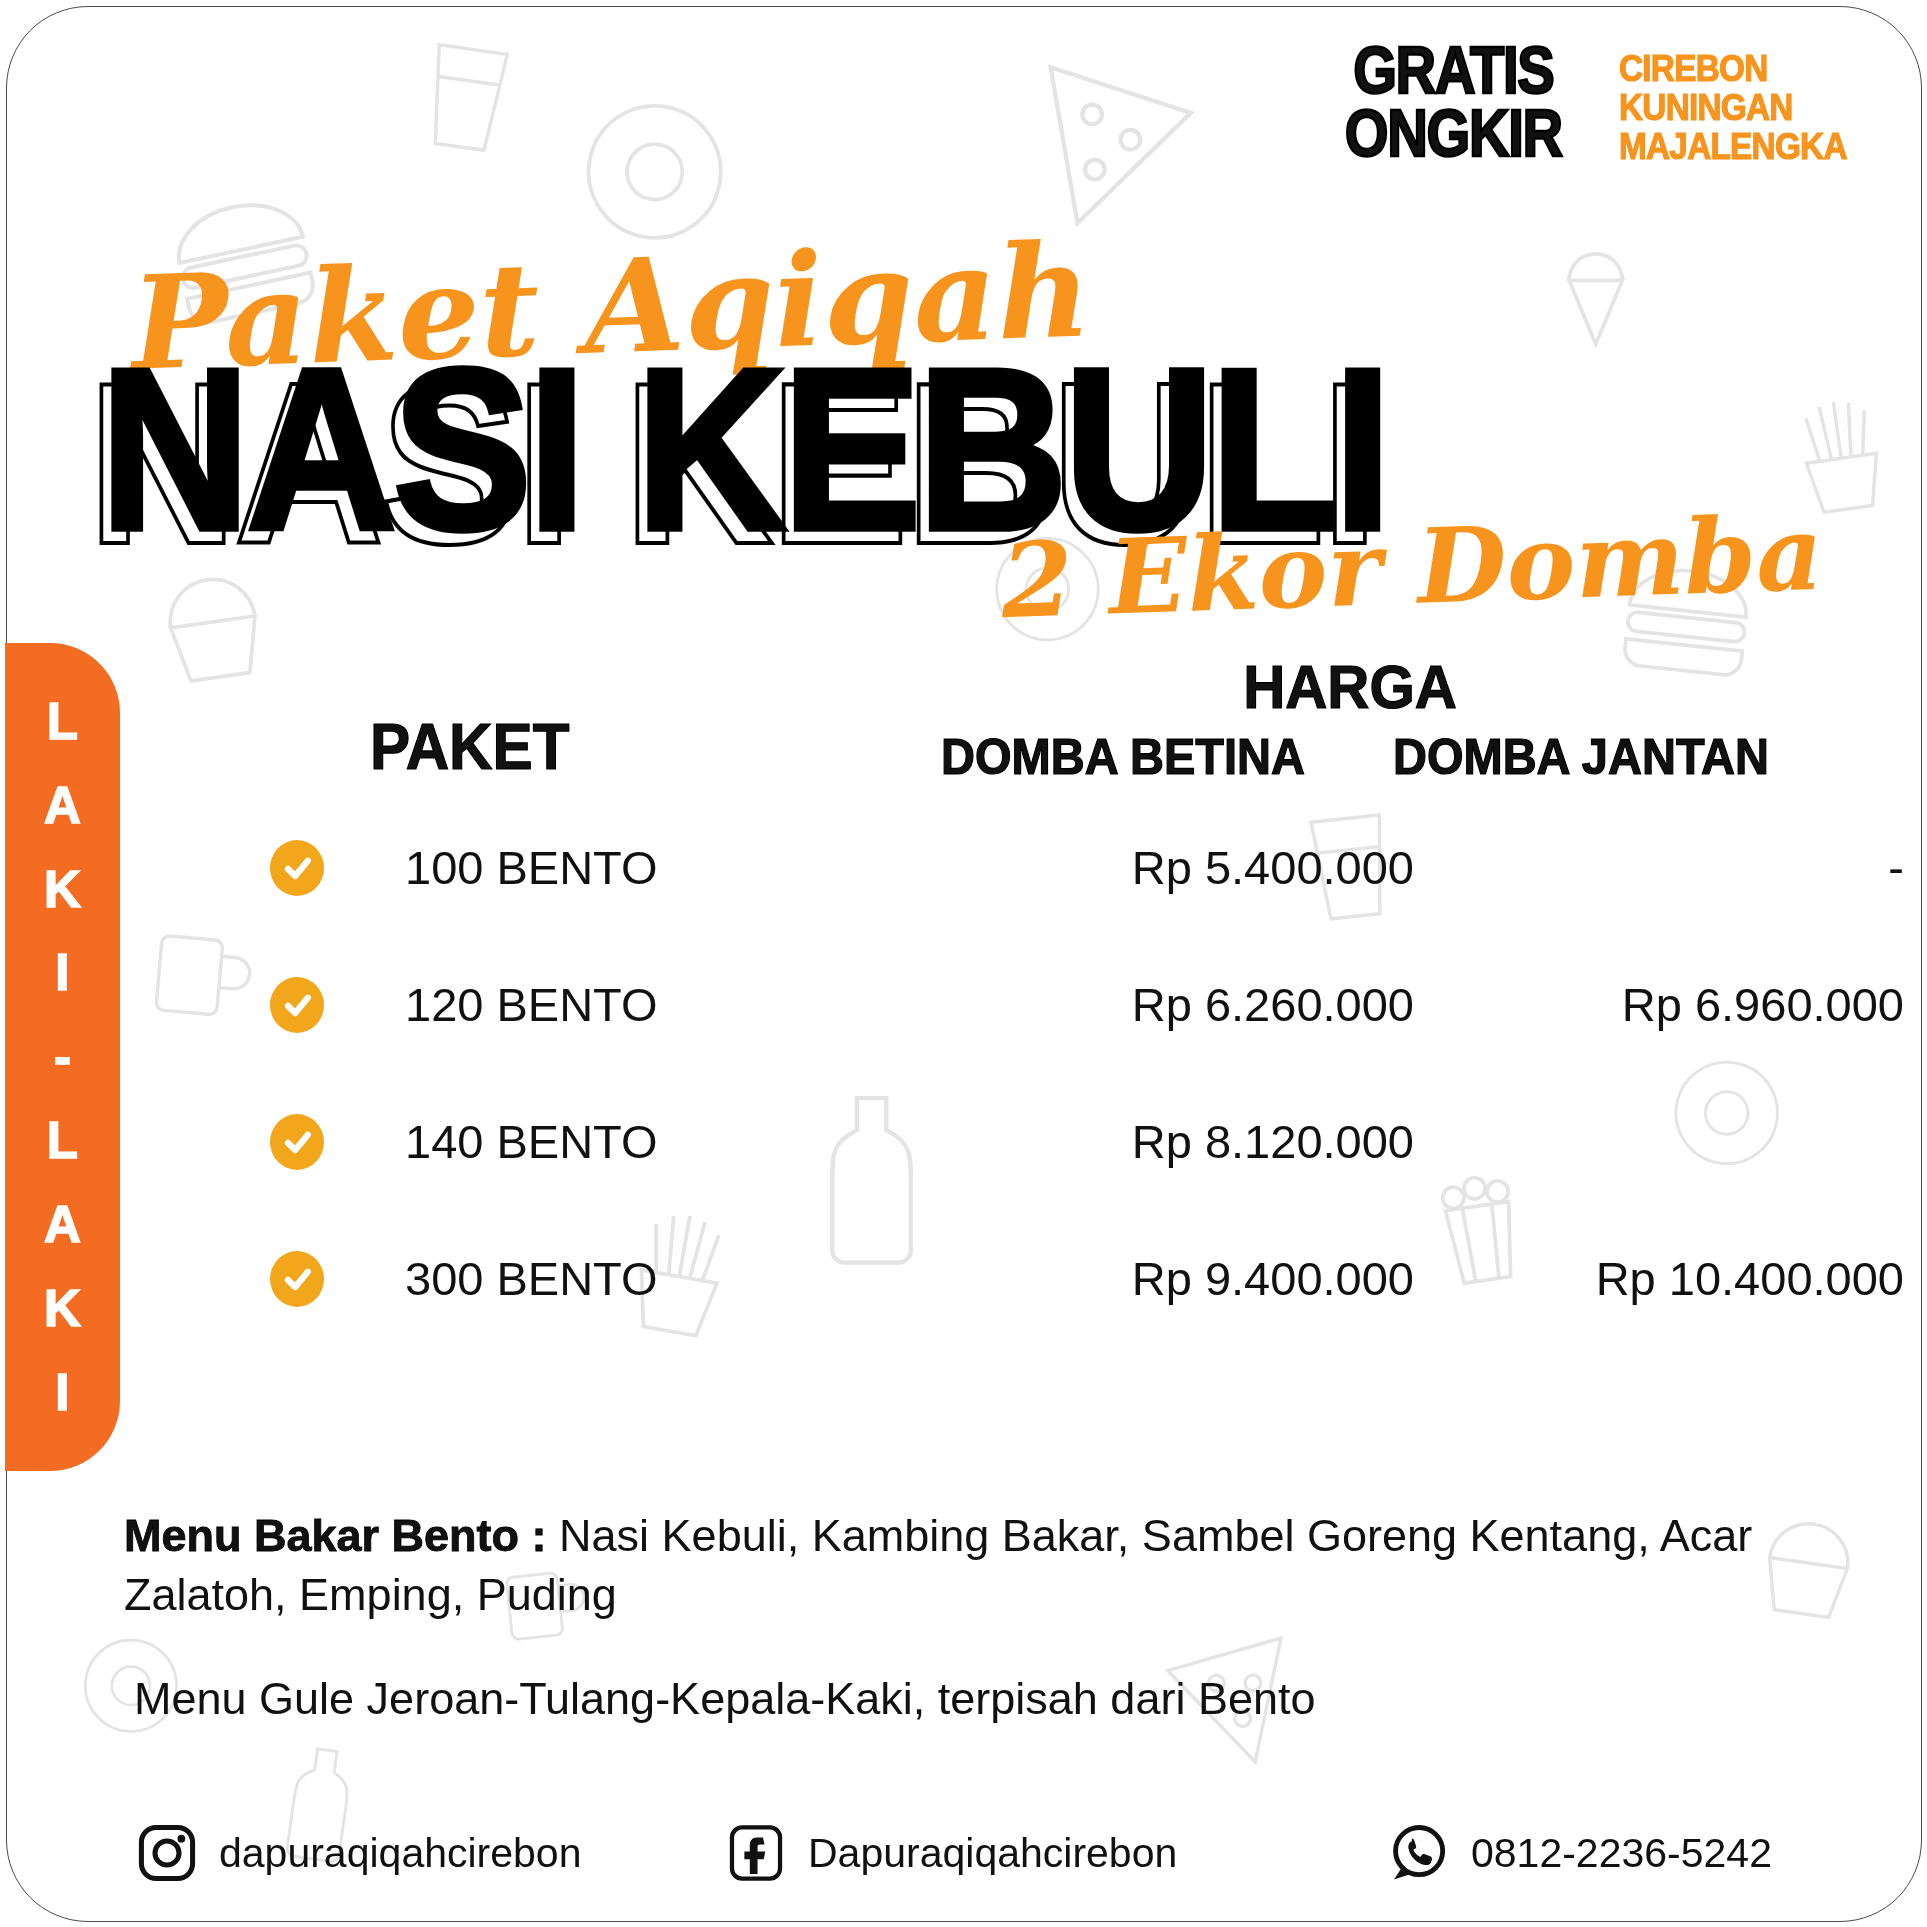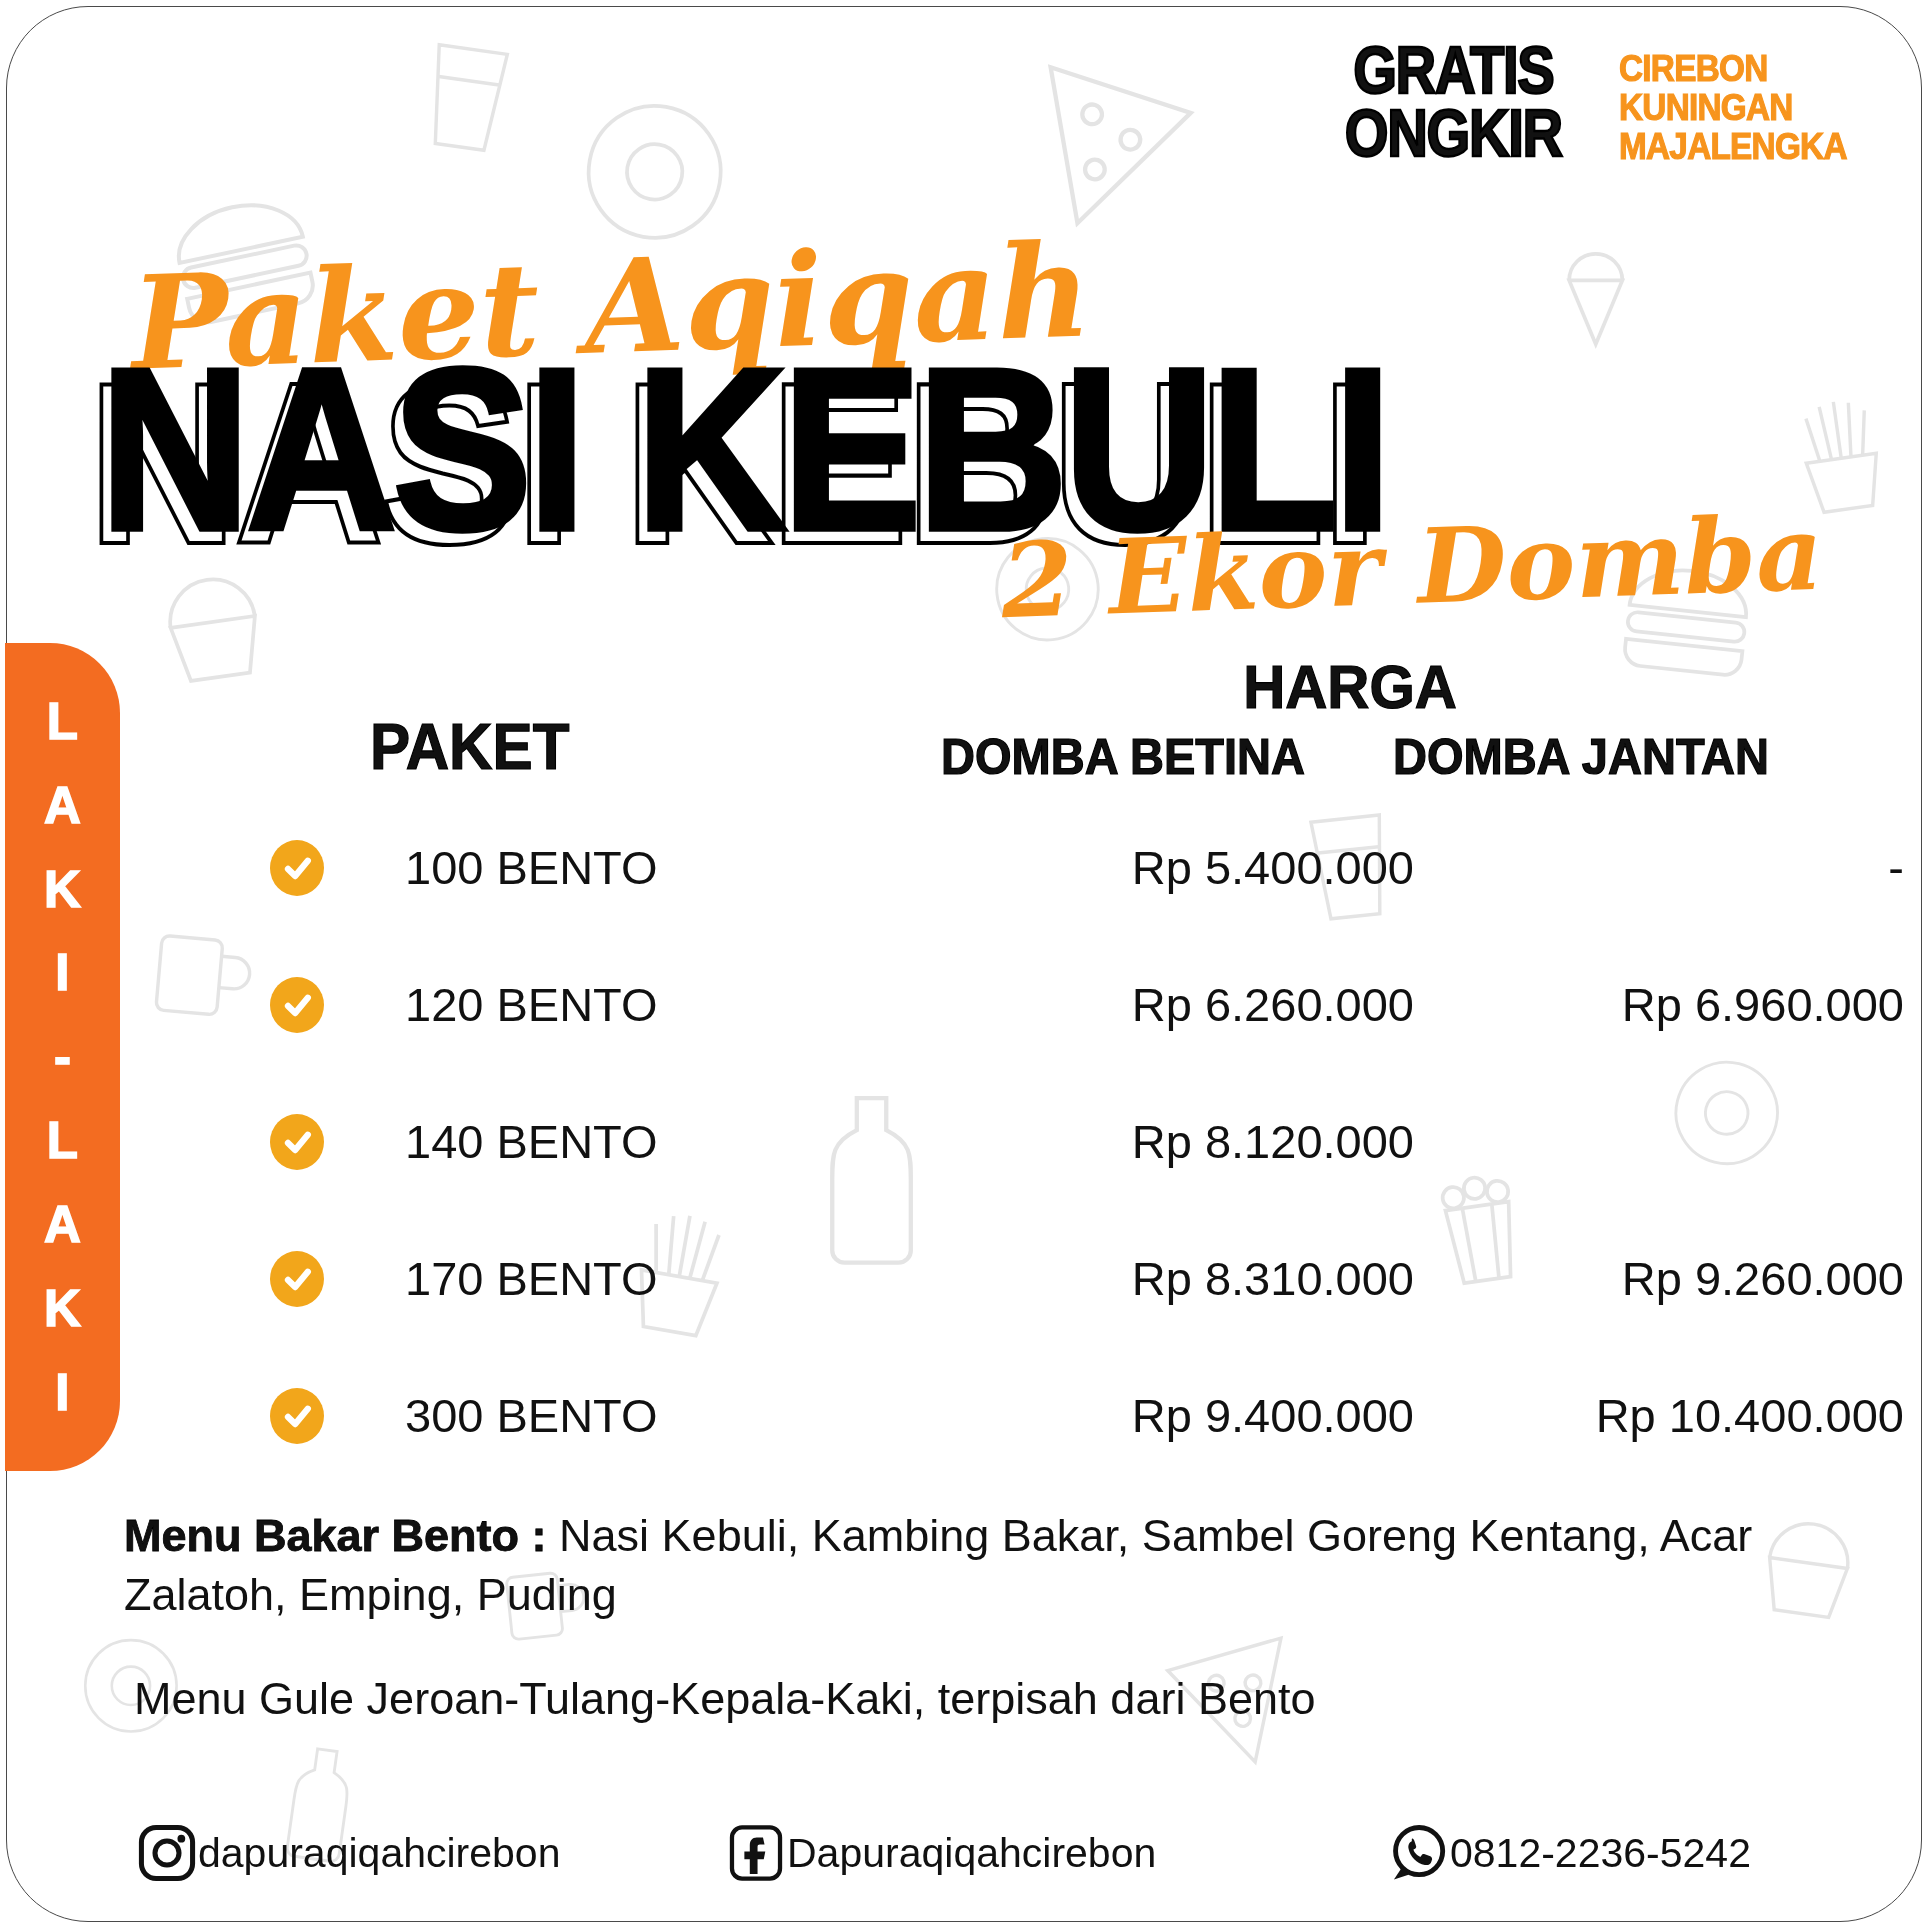--- a/index.html
+++ b/index.html
@@ -57,21 +57,21 @@
     display:flex;align-items:center;justify-content:center;}
   .check svg{width:36px;height:36px;}
 
   
   .notes{left:124px;top:1507px;width:1702px;font-size:45px;line-height:1.3;}
   .notes p{margin:0;}
   .notes .p2{margin-top:46px;margin-left:10px;}
   .notes b{-webkit-text-stroke:0.8px #000;}
 
   
-  .fgroup{top:1817px;height:72px;display:flex;align-items:center;font-size:41px;white-space:nowrap;}
+  .fgroup{top:1817px;height:72px;display:flex;align-items:center;gap:21px;font-size:41px;white-space:nowrap;}
   .f-ig{left:136px;}
   .f-fb{left:725px;}
   .f-wa{left:1385px;}
   .fgroup svg{display:block;}
 </style>
 </head>
 <body>
 
 <svg class="doodles" viewBox="0 0 2356 2356">
   <defs>
@@ -207,30 +207,20 @@
   <div class="row">
     <div class="check">
         <svg viewBox="0 0 40 40">
           <path d="M10 21 l8 8 14-17" stroke="#fff" stroke-width="7" fill="none" stroke-linecap="round" stroke-linejoin="round"></path>
         </svg>
       </div>
     <div class="paket">140 BENTO</div>
     <div class="price">Rp 8.120.000</div>
   </div>
 
-  <div class="row">
-    <div class="check">
-        <svg viewBox="0 0 40 40">
-          <path d="M10 21 l8 8 14-17" stroke="#fff" stroke-width="7" fill="none" stroke-linecap="round" stroke-linejoin="round"></path>
-        </svg>
-      </div>
-    <div class="paket">170 BENTO</div>
-    <div class="price">Rp 8.310.000</div>
-    <div class="price">Rp 9.260.000</div>
-  </div>
 
   <div class="row">
     <div class="check">
         <svg viewBox="0 0 40 40">
           <path d="M10 21 l8 8 14-17" stroke="#fff" stroke-width="7" fill="none" stroke-linecap="round" stroke-linejoin="round"></path>
         </svg>
       </div>
     <div class="paket">300 BENTO</div>
     <div class="price">Rp 9.400.000</div>
     <div class="price">Rp 10.400.000</div>

